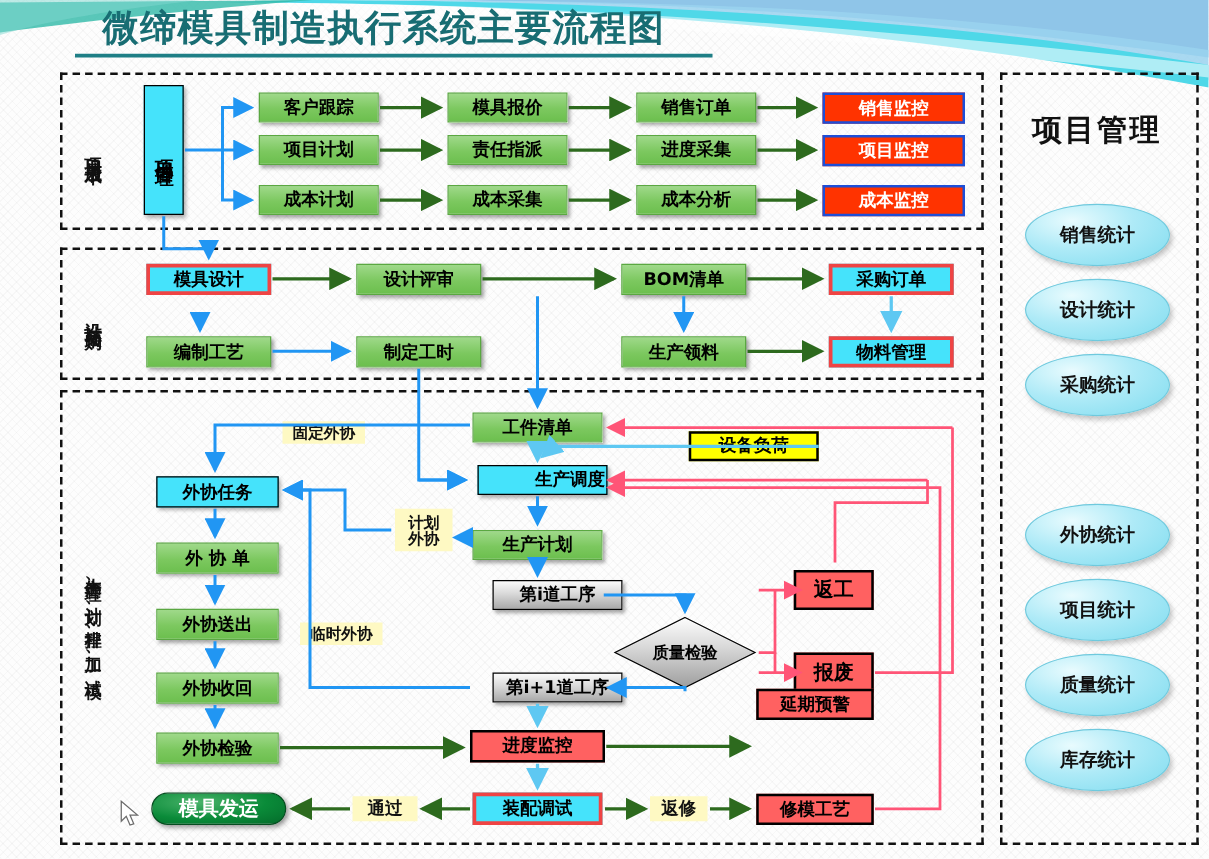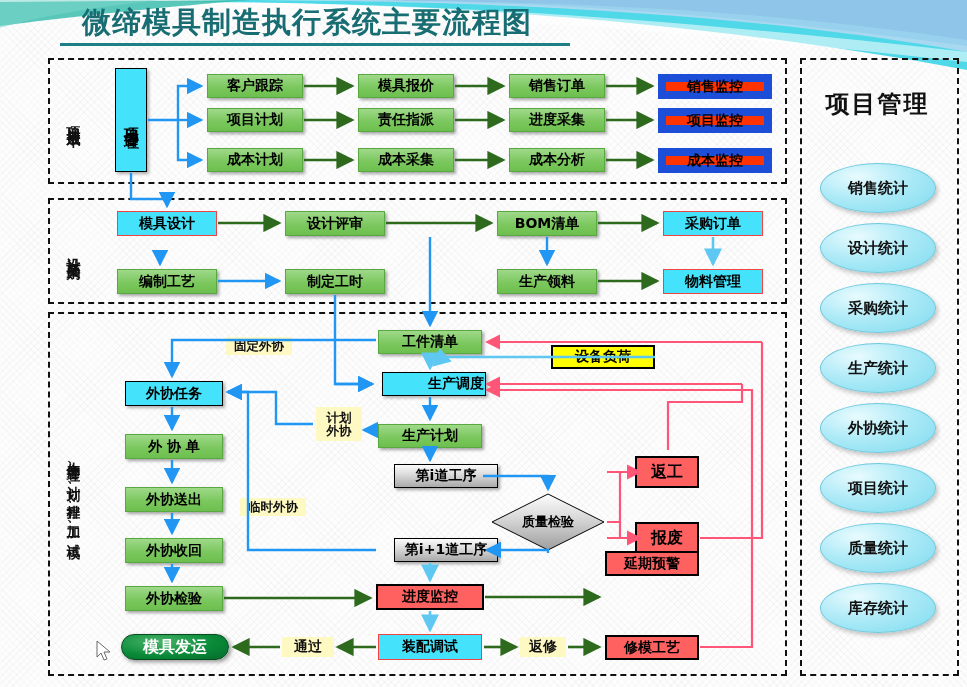--- a/index.html
+++ b/index.html
@@ -47,23 +47,23 @@
   }
   .green{
     background:linear-gradient(180deg,#9fd98a 0%,#7cc85f 55%,#6cbf4e 100%);
     border:1px solid #5aa841;
     box-shadow:2px 2px 3px rgba(0,0,0,.35);
   }
   .cyan{
     background:#45e3fb;border:1px solid #000;
     box-shadow:2px 2px 3px rgba(0,0,0,.3);
   }
-  .cyan-plain{background:#45e3fb;border:1px solid #ef4444;}
+  .cyan-plain{background:#45e3fb;border:3px solid #ef4444;}
   .orange{
-    background:#ff3300;border:8px solid #1d4ed8;color:#000000;
+    background:#ff3300;border:2px solid #1d4ed8;color:#ffffff;
   }
   .salmon{
     background:#ff6161;border:2px solid #000;color:#000;
   }
   .gray{
     background:linear-gradient(180deg,#fbfbfb 0%,#d9d9d9 45%,#a9a9a9 100%);
     border:1px solid #000;box-shadow:2px 2px 3px rgba(0,0,0,.35);margin-left:16px;
   }
   .yellow{background:#ffff00;border:2px solid #000;}
   .greenpill{
@@ -197,21 +197,20 @@
   <div class="node tag" style="left:240px;top:498px;width:66px;height:18px;">临时外协</div>
   <div class="node tag" style="left:282px;top:637px;width:52px;height:20px;font-size:14px;">通过</div>
   <div class="node tag" style="left:520px;top:637px;width:46px;height:20px;font-size:14px;">返修</div>
 
   <div class="panel" style="left:800px;top:58px;width:155px;height:614px;"></div>
   <div class="rep-title" style="left:800px;top:88px;width:155px;">项目管理</div>
 
   <div class="ellipse" style="left:820px;top:163px;width:114px;height:48px;">销售统计</div>
   <div class="ellipse" style="left:820px;top:223px;width:114px;height:48px;">设计统计</div>
   <div class="ellipse" style="left:820px;top:283px;width:114px;height:48px;">采购统计</div>
-  <div class="ellipse" style="left:820px;top:343px;width:114px;height:48px;">生产统计</div>
   <div class="ellipse" style="left:820px;top:403px;width:114px;height:48px;">外协统计</div>
   <div class="ellipse" style="left:820px;top:463px;width:114px;height:48px;">项目统计</div>
   <div class="ellipse" style="left:820px;top:523px;width:114px;height:48px;">质量统计</div>
   <div class="ellipse" style="left:820px;top:583px;width:114px;height:48px;">库存统计</div>
 
   <svg class="wires">
     <defs>
       <marker id="aG" markerWidth="7" markerHeight="7" refX="6" refY="3.5" orient="auto">
         <polygon points="0,0 7,3.5 0,7" fill="#2d6a1e"></polygon>
       </marker>

